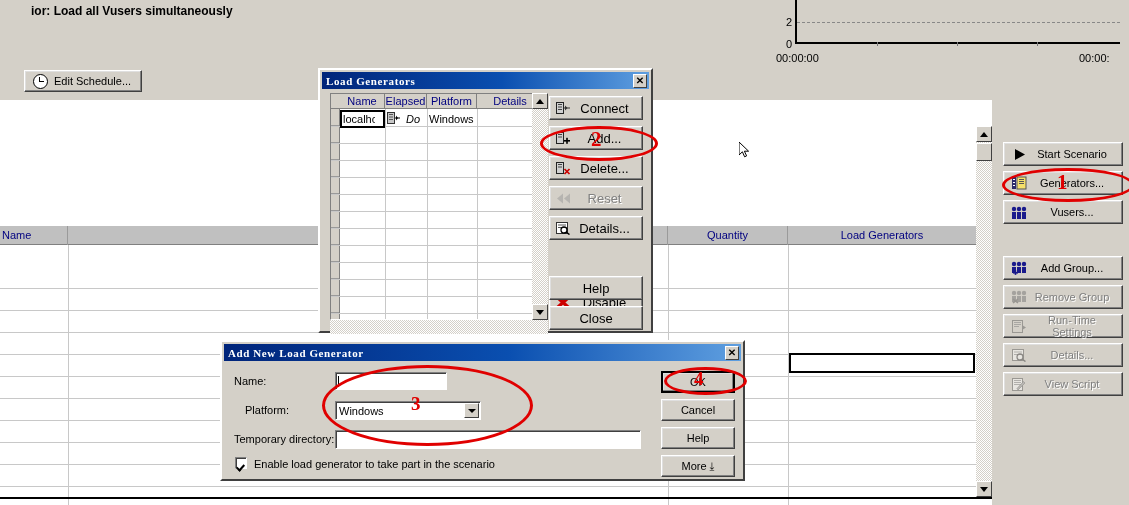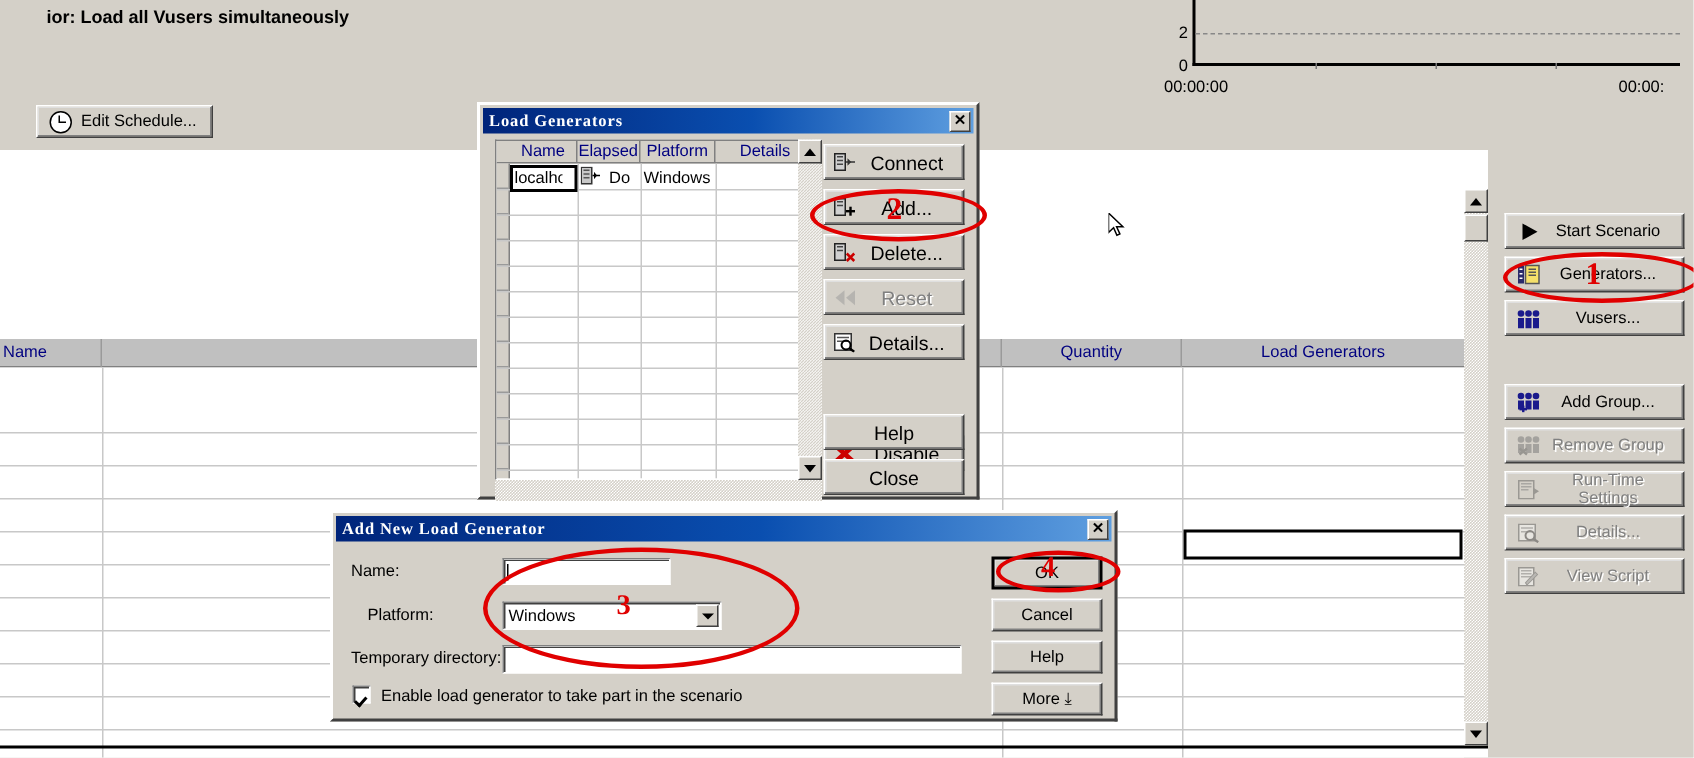--- a/index.html
+++ b/index.html
@@ -467,21 +467,21 @@
     <span class="lg-cellt" style="left:56px;top:17px;">
       <svg class="icon-svg" width="22" height="13" viewBox="0 0 22 13" style="display:inline-block;vertical-align:middle;">
         <rect x="0.5" y="0.5" width="7" height="11" fill="#c8c8c8" stroke="#333" stroke-width="1"></rect>
         <rect x="2" y="2" width="4" height="1" fill="#555"></rect>
           <rect x="2" y="4.5" width="4" height="1" fill="#555"></rect>
           <rect x="2" y="7" width="4" height="1" fill="#555"></rect>
         <line x1="8" y1="6" x2="13" y2="6" stroke="#000" stroke-width="1"></line>
         <polygon points="9,3.5 9,8.5 11,6" fill="#000"></polygon>
       </svg>
     </span>
-    <span class="lg-cellt" style="left:75px;top:19px;width:36px;">Do</span>
+    <span class="lg-cellt" style="left:75px;top:19px;width:36px;font-style:italic;">Do</span>
 
     <span class="lg-cellt" style="left:98px;top:19px;width:48px;">Windows</span>
     <span class="lg-cellt" style="left:148px;top:19px;width:62px;"></span>
   </div>
 
   <div id="lg-vscroll">
     <div class="sb-btn" style="top:0;">
         <span class="arrow-up"></span>
       </div>
     <div class="sb-btn" style="top:211px;">

